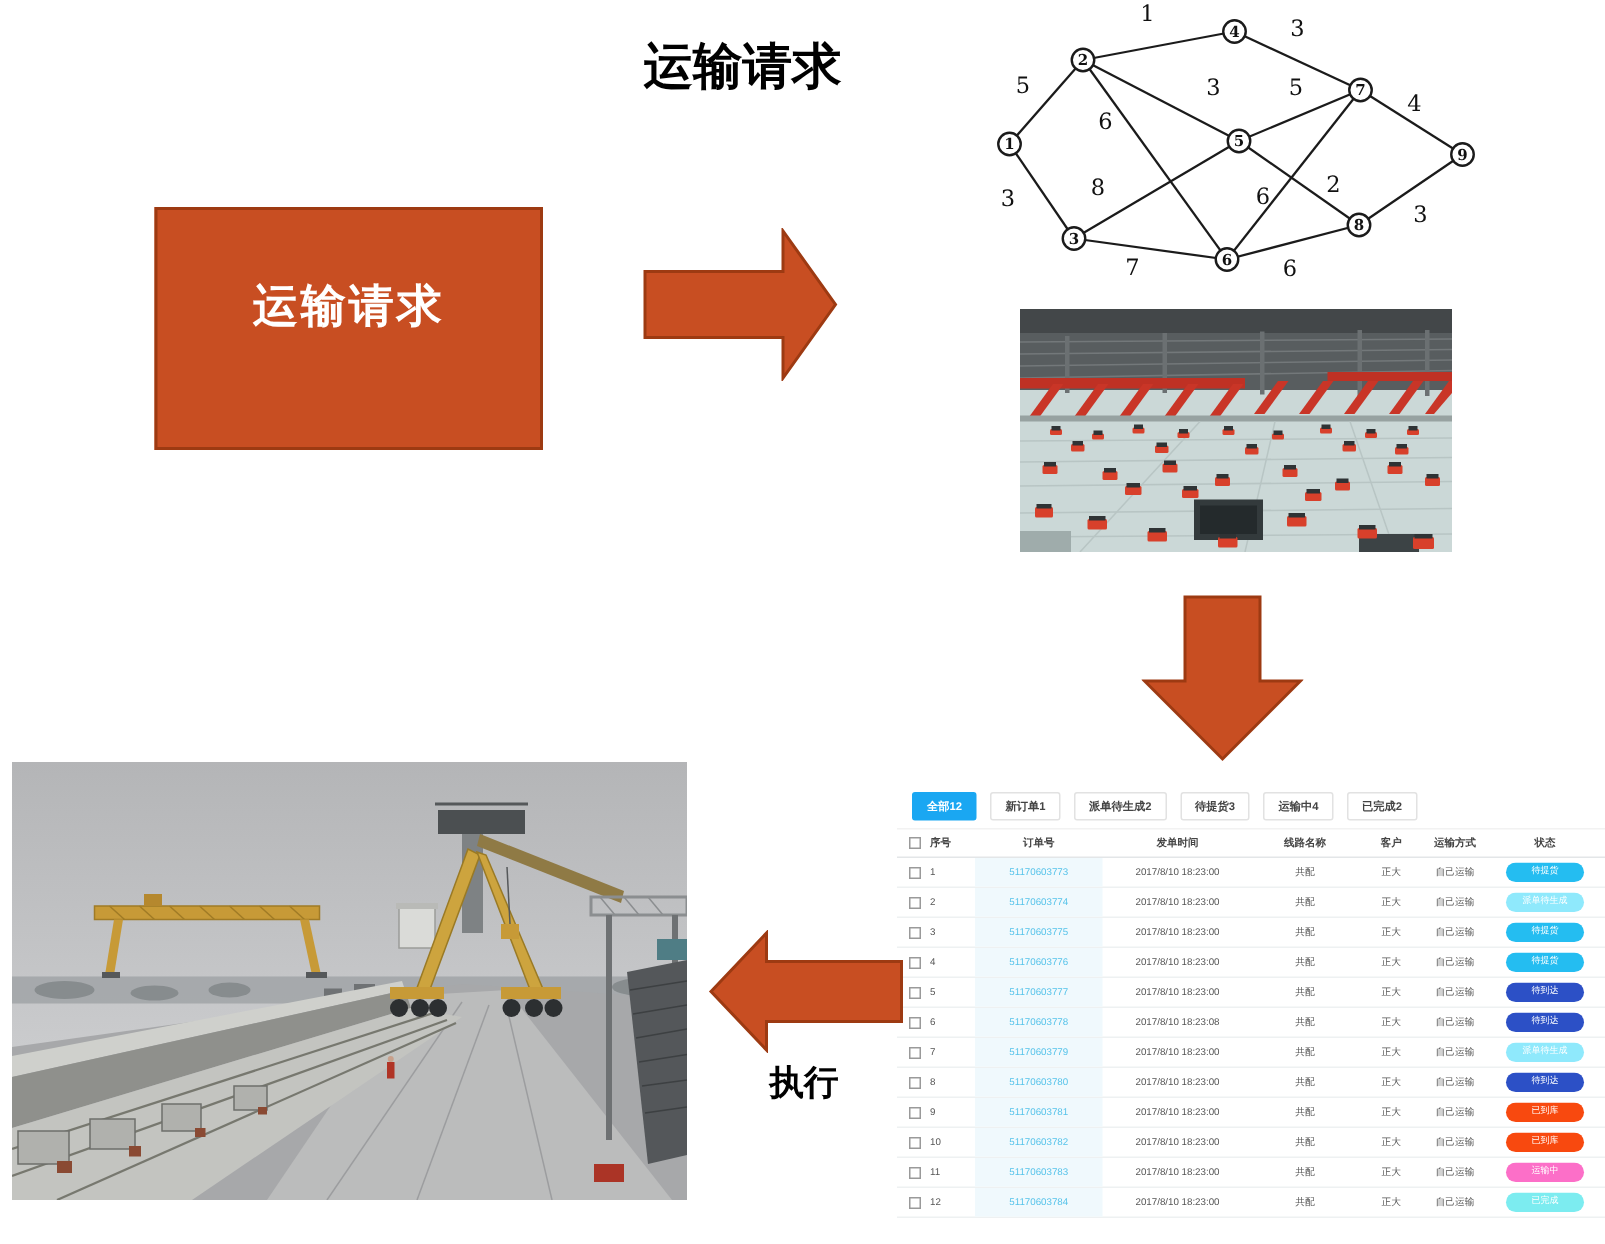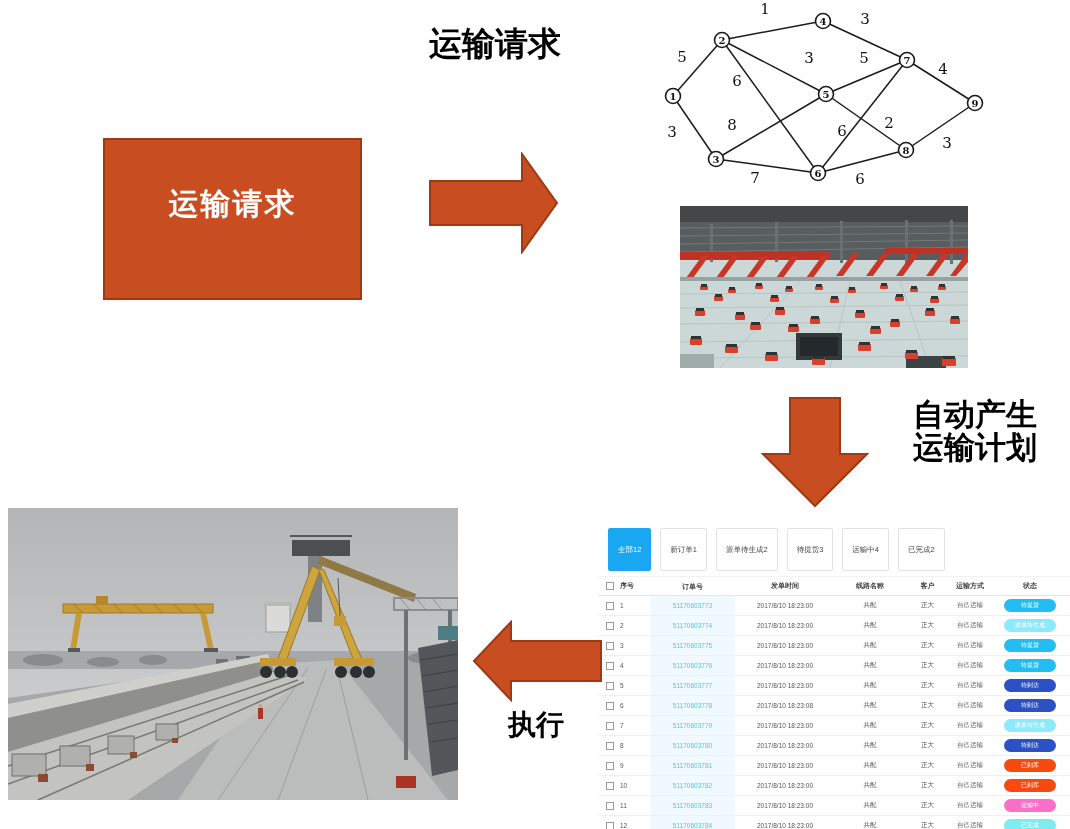--- a/index.html
+++ b/index.html
@@ -9,21 +9,21 @@
   
   .request-box{position:absolute;left:103px;top:138px;width:255px;height:158px;
     background:var(--arrow-fill);border:2px solid var(--arrow-border);
     display:flex;align-items:center;justify-content:center;}
   .request-box .boxlabel{color:#fff;font-weight:bold;font-size:30px;letter-spacing:2px;transform:translateY(-15px);}
 
   
   .flow-label{position:absolute;color:#000;font-weight:bold;text-align:center;}
   .label-input{left:385px;top:27px;width:220px;font-size:33px;line-height:1.04;}
   .label-plan{left:880px;top:398px;width:190px;font-size:31px;line-height:1.08;}
-  .label-exec{left:466px;top:706px;width:140px;font-size:28px;}
+  .label-exec{left:466px;top:706px;width:140px;font-size:23px;}
 
   
   .arrow{position:absolute;}
   .arrow polygon{fill:var(--arrow-fill);stroke:var(--arrow-border);stroke-width:2;}
   .arrow-right{left:428px;top:152px;}
   .arrow-down{left:761px;top:396px;}
   .arrow-left{left:472px;top:620px;}
 
   
   .graph-wrap{position:absolute;left:652px;top:0;width:340px;height:203px;}
@@ -36,22 +36,22 @@
 
   
   .photo{position:absolute;}
   .photo svg{display:block;width:100%;height:100%;}
   .photo-warehouse{left:680px;top:206px;width:288px;height:162px;}
   .photo-site{left:8px;top:508px;width:450px;height:292px;}
 
   
   .orders-panel{position:absolute;left:598px;top:528px;width:472px;background:#fff;}
   .tabs{display:flex;gap:9px;margin:0 0 5px 10px;}
-  .tab{font-size:7.5px;line-height:9px;padding:16px 9px;background:#fff;border:1px solid #e2e2e2;
-       color:#444;border-radius:2px;font-weight:normal;white-space:nowrap;cursor:pointer;}
+  .tab{font-size:7.5px;line-height:9px;padding:4px 9px;background:#fff;border:1px solid #e2e2e2;
+       color:#444;border-radius:2px;font-weight:bold;white-space:nowrap;cursor:pointer;}
   .tab.active{background:var(--active-tab);border-color:var(--active-tab);color:#fff;}
   .thead,.trow{display:grid;grid-template-columns:52px 85px 100px 70px 45px 40px 80px;align-items:center;}
   .thead{height:18px;border-top:1px solid #f2f2f2;border-bottom:1px solid #e3e6e8;
          font-size:7px;font-weight:bold;color:#444;}
   .trow{height:19px;border-bottom:1px solid #eef1f2;font-size:6.5px;color:#555;}
   .cell{text-align:center;overflow:hidden;white-space:nowrap;}
   .no-cell{display:flex;align-items:center;gap:6px;padding-left:8px;text-align:left;}
   .checkbox{width:6px;height:6px;border:1px solid #9a9a9a;background:#fff;flex:0 0 auto;cursor:pointer;}
   .order-cell{color:var(--link);background:#f0f9fd;height:100%;line-height:19px;cursor:pointer;}
   .thead .order-cell{background:transparent;color:#444;cursor:default;}
@@ -239,24 +239,20 @@
           <rect x="132" y="152" width="13" height="7" rx="1" fill="#d8402b"></rect>
           <rect x="133" y="150" width="11" height="3" fill="#2f3335"></rect>
         </g>
     </svg>
   </div>
 
   <svg class="arrow arrow-down" width="108" height="112">
     <polygon points="29,2 79,2 79,58 106,58 54,110 2,58 29,58"></polygon>
   </svg>
 
-  <div class="flow-label label-plan">
-    <div>自动产生</div>
-    <div>运输计划</div>
-  </div>
 
   <div class="orders-panel">
     <div class="tabs">
         <div class="tab active">全部12</div>
         <div class="tab">新订单1</div>
         <div class="tab">派单待生成2</div>
         <div class="tab">待提货3</div>
         <div class="tab">运输中4</div>
         <div class="tab">已完成2</div>
       </div>

